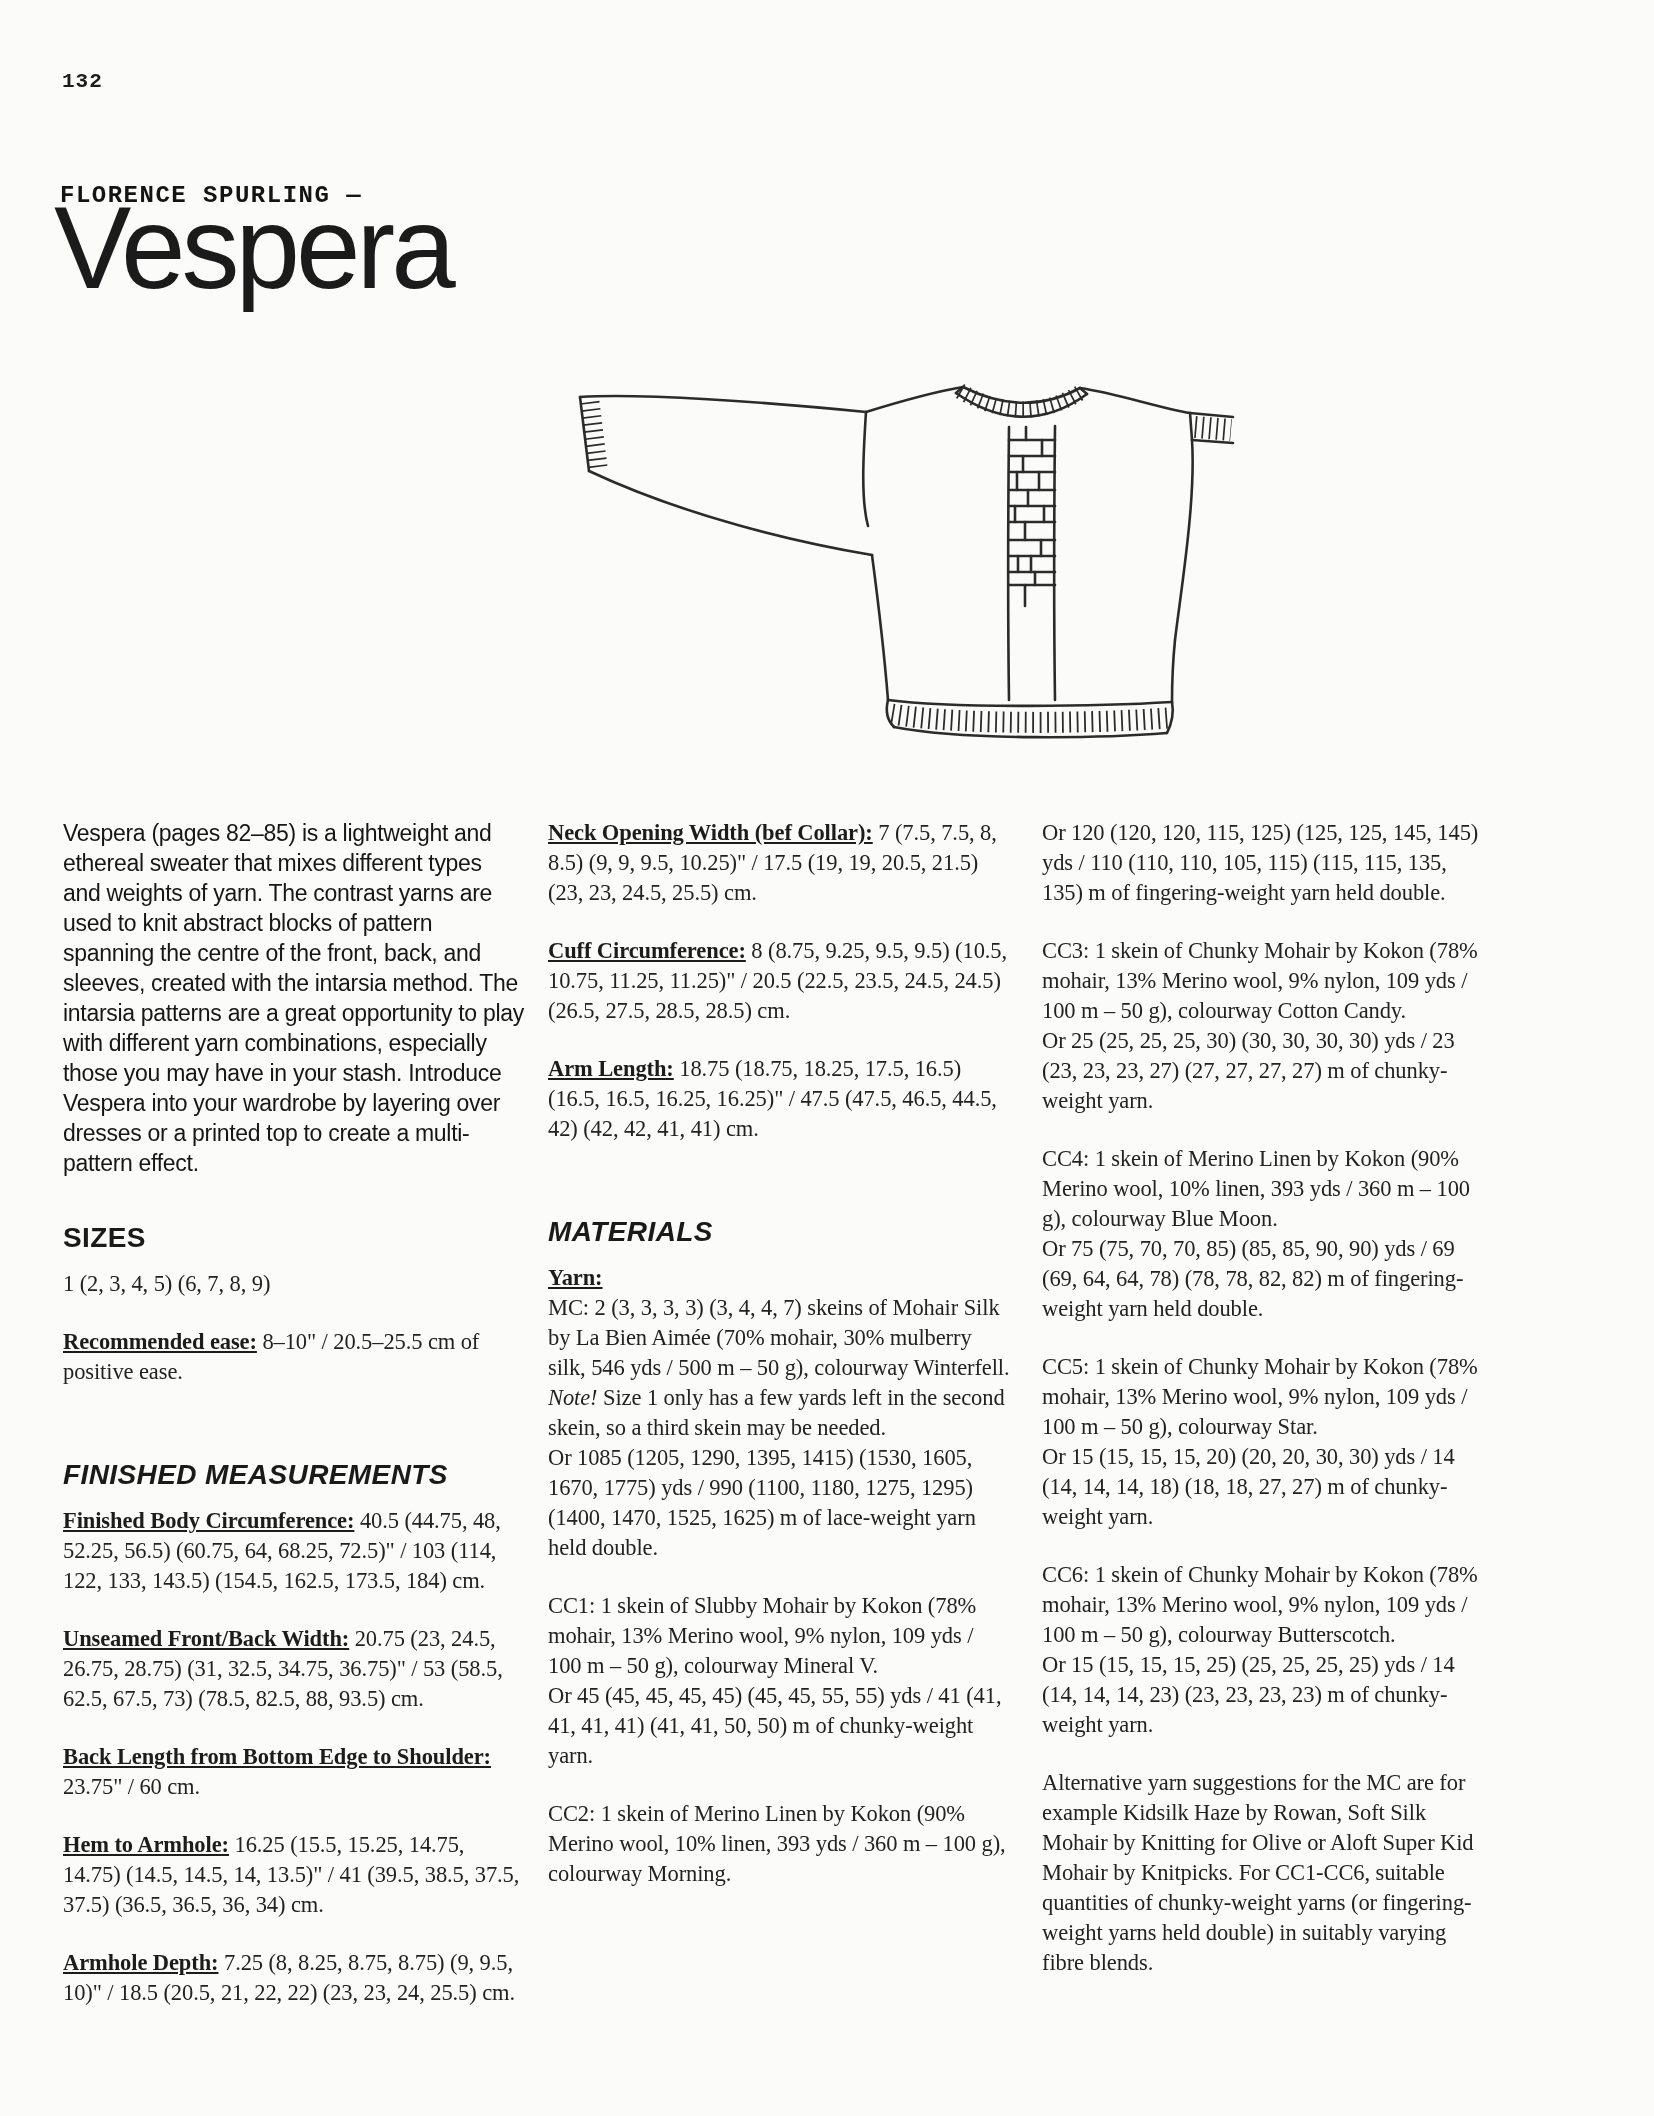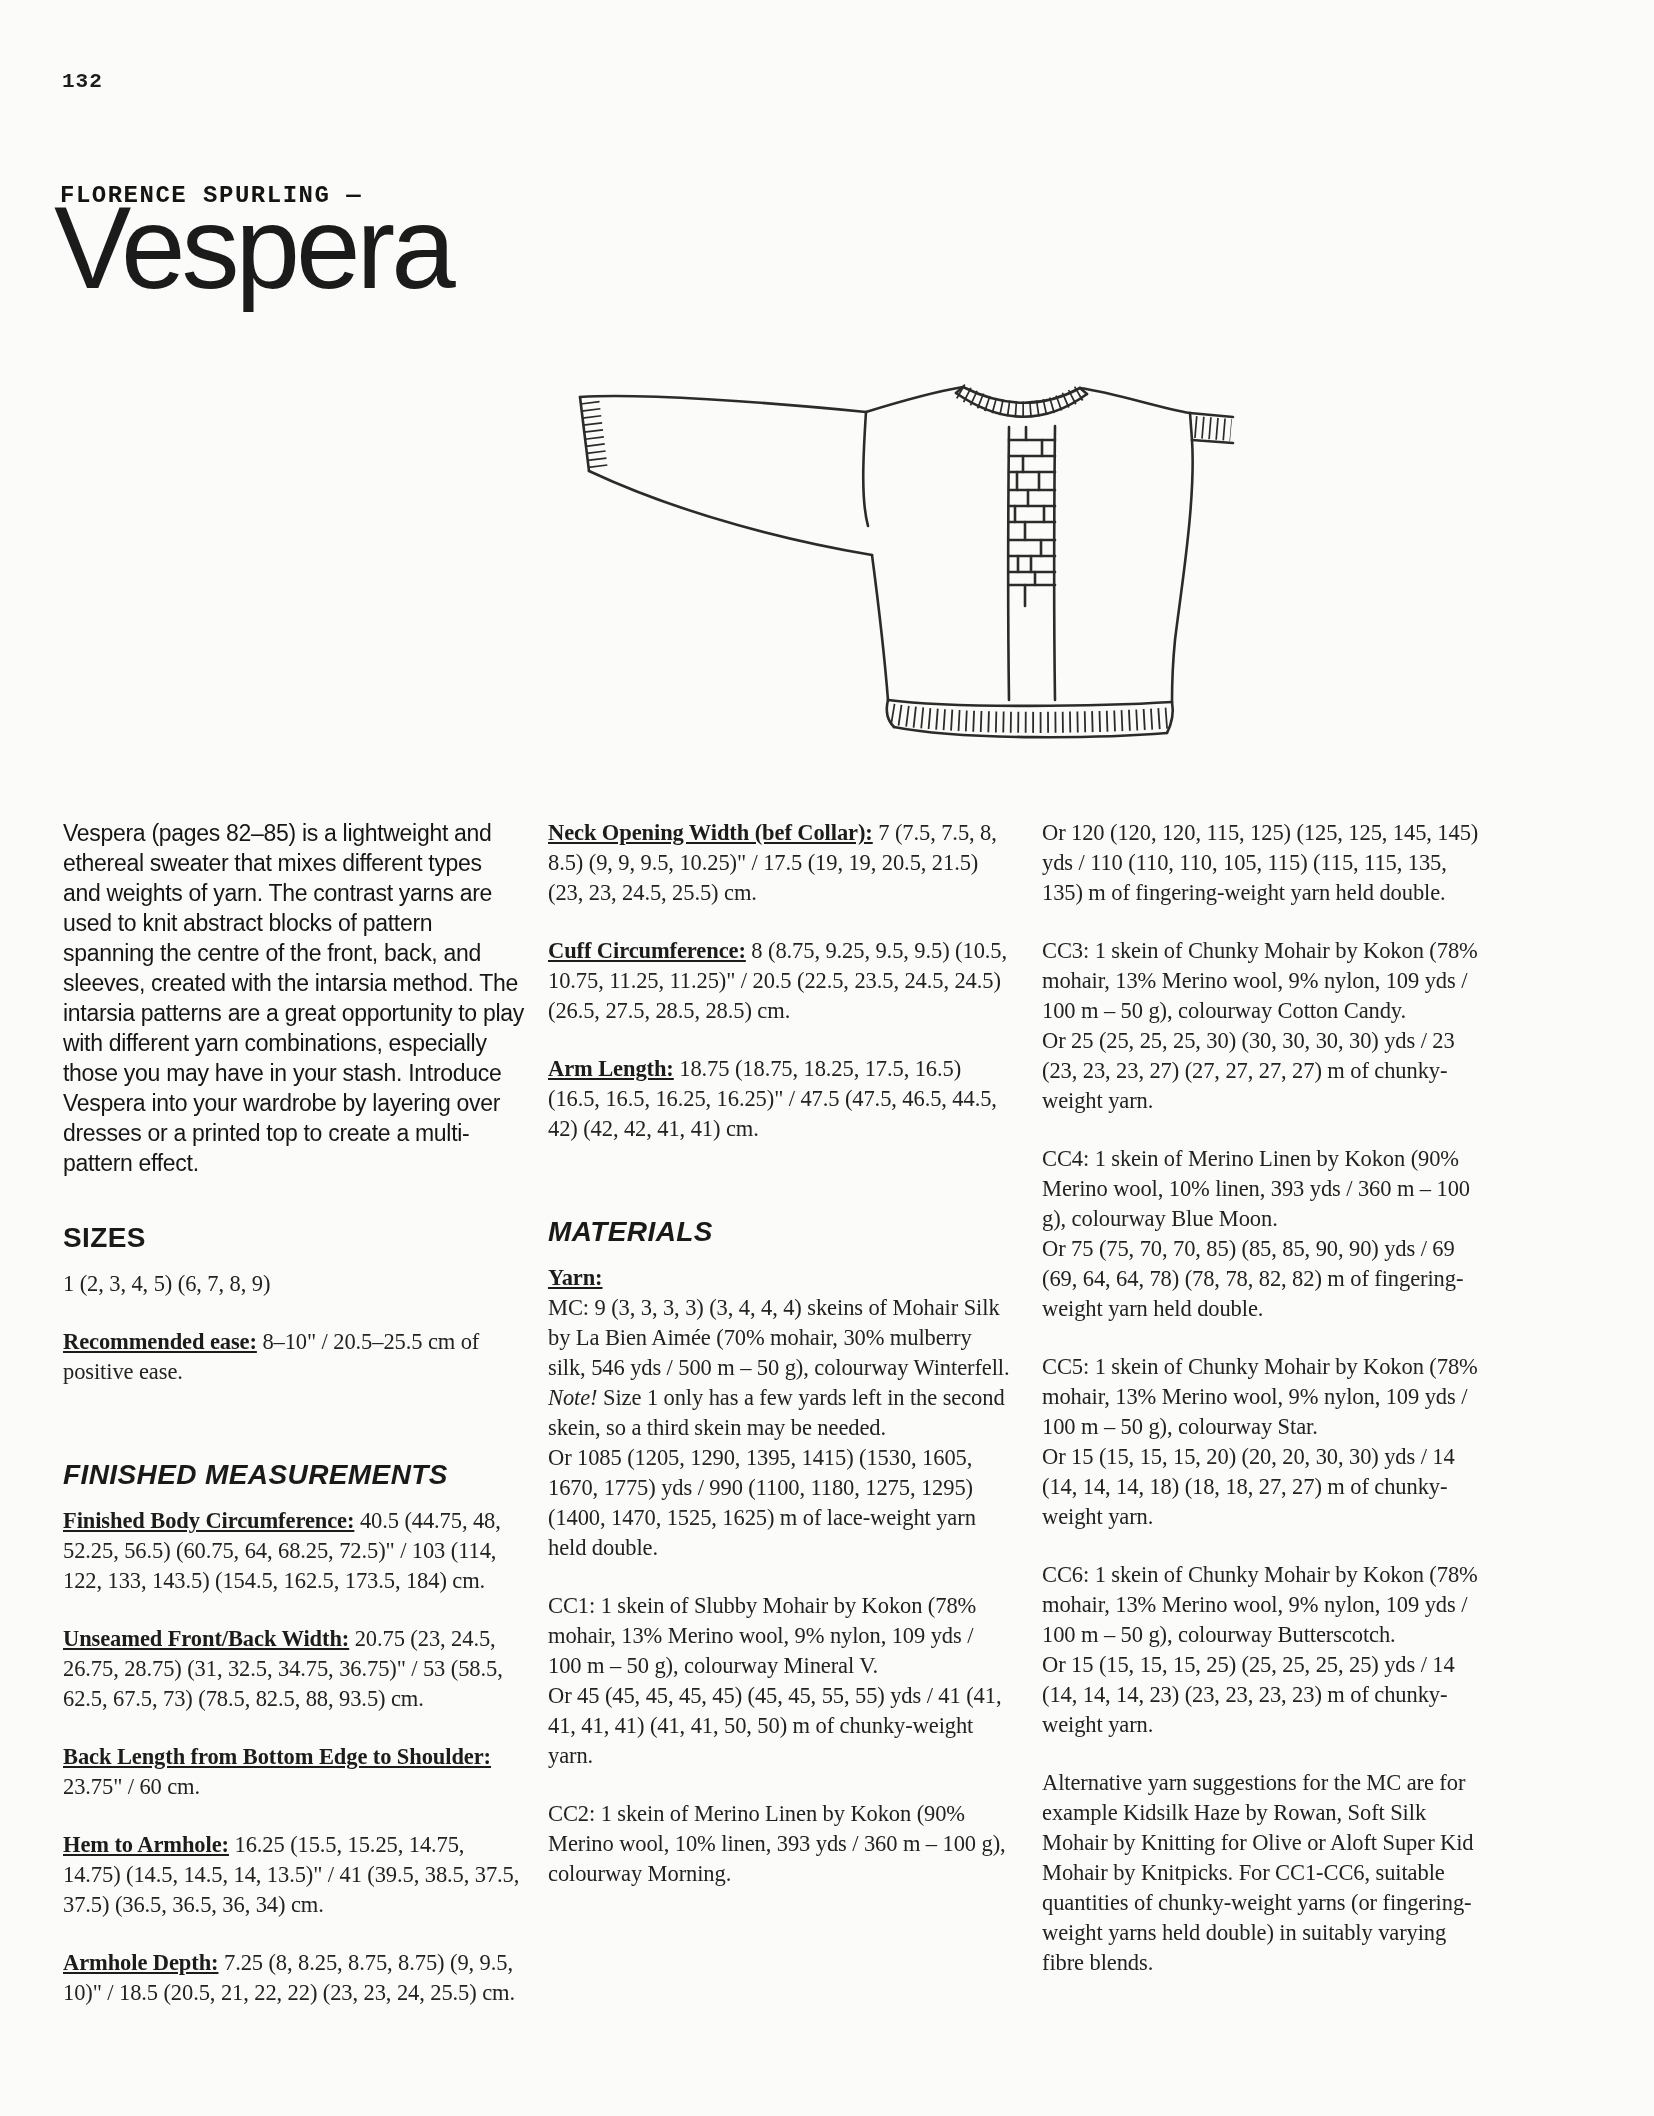--- a/index.html
+++ b/index.html
@@ -157,21 +157,21 @@
 
   <div class="col col-mid">
     <p class="serif"><b>Neck Opening Width (bef Collar):</b><span> 7 (7.5, 7.5, 8, 8.5) (9, 9, 9.5, 10.25)" / 17.5 (19, 19, 20.5, 21.5) (23, 23, 24.5, 25.5) cm.</span></p>
     <p class="serif"><b>Cuff Circumference:</b><span> 8 (8.75, 9.25, 9.5, 9.5) (10.5, 10.75, 11.25, 11.25)" / 20.5 (22.5, 23.5, 24.5, 24.5) (26.5, 27.5, 28.5, 28.5) cm.</span></p>
     <p class="serif"><b>Arm Length:</b><span> 18.75 (18.75, 18.25, 17.5, 16.5) (16.5, 16.5, 16.25, 16.25)" / 47.5 (47.5, 46.5, 44.5, 42) (42, 42, 41, 41) cm.</span></p>
 
     <h2 class="h gap">MATERIALS</h2>
 
     <div class="para serif">
       <div><b>Yarn:</b></div>
-      <div>MC: 9 (3, 3, 3, 3) (3, 4, 4, 4) skeins of Mohair Silk by La Bien Aimée (70% mohair, 30% mulberry silk, 546 yds / 500 m – 50 g), colourway Winterfell.</div>
+      <div>MC: 2 (3, 3, 3, 3) (3, 4, 4, 7) skeins of Mohair Silk by La Bien Aimée (70% mohair, 30% mulberry silk, 546 yds / 500 m – 50 g), colourway Winterfell.</div>
       <div><i>Note!</i><span> Size 1 only has a few yards left in the second skein, so a third skein may be needed.</span></div>
       <div>Or 1085 (1205, 1290, 1395, 1415) (1530, 1605, 1670, 1775) yds / 990 (1100, 1180, 1275, 1295) (1400, 1470, 1525, 1625) m of lace-weight yarn held double.</div>
     </div>
 
     <div class="para serif">
       <div>CC1: 1 skein of Slubby Mohair by Kokon (78% mohair, 13% Merino wool, 9% nylon, 109 yds / 100 m – 50 g), colourway Mineral V.</div>
       <div>Or 45 (45, 45, 45, 45) (45, 45, 55, 55) yds / 41 (41, 41, 41, 41) (41, 41, 50, 50) m of chunky-weight yarn.</div>
     </div>
 
     <div class="para serif">

